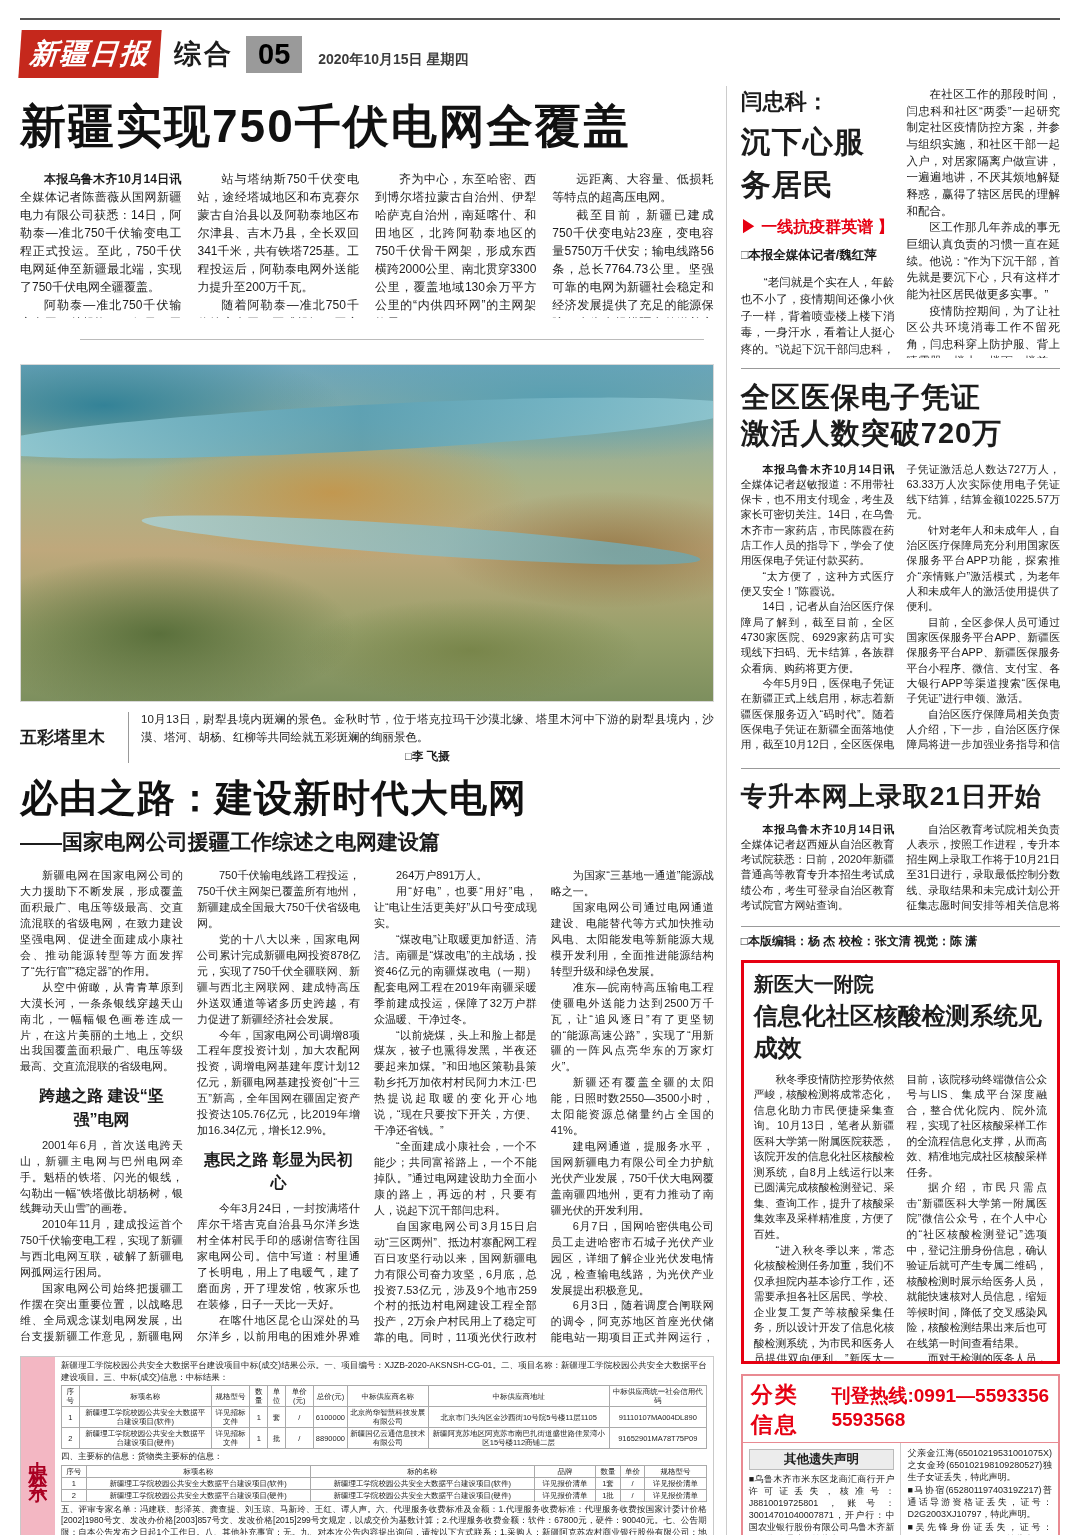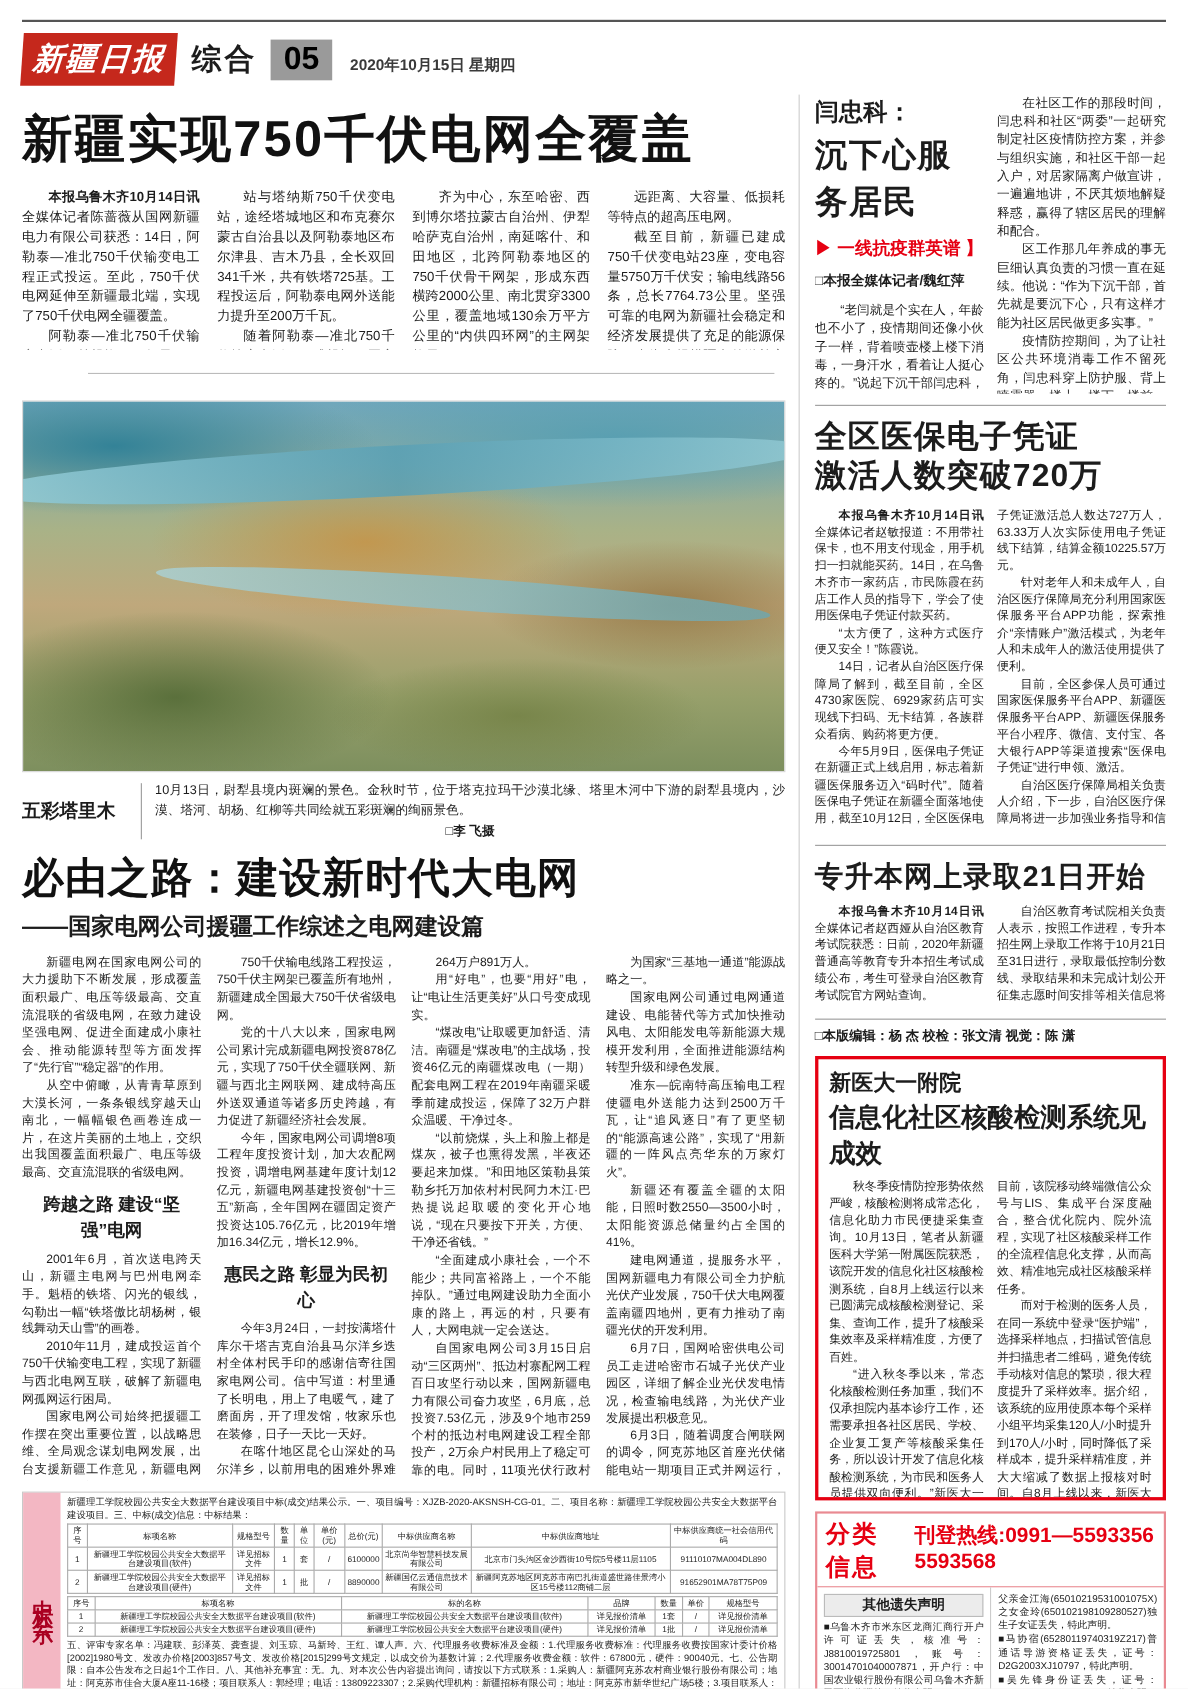--- a/index.html
+++ b/index.html
@@ -175,21 +175,21 @@
               <p>今年3月24日，一封按满塔什库尔干塔吉克自治县马尔洋乡迭村全体村民手印的感谢信寄往国家电网公司。信中写道：村里通了长明电，用上了电暖气，建了磨面房，开了理发馆，牧家乐也在装修，日子一天比一天好。</p>
               <p>在喀什地区昆仑山深处的马尔洋乡，以前用电的困难外界难以想象：小水电一到枯水期就无法使用，冬季每天有效日照时间只有2小时，光伏板基本用不上。</p>
             </div>
         </div>
         <div class="col">
           <div>
               <p>264万户891万人。</p>
               <p>用“好电”，也要“用好”电，让“电让生活更美好”从口号变成现实。</p>
               <p>“煤改电”让取暖更加舒适、清洁。南疆是“煤改电”的主战场，投资46亿元的南疆煤改电（一期）配套电网工程在2019年南疆采暖季前建成投运，保障了32万户群众温暖、干净过冬。</p>
               <p>“以前烧煤，头上和脸上都是煤灰，被子也熏得发黑，半夜还要起来加煤。”和田地区策勒县策勒乡托万加依村村民阿力木江·巴热提说起取暖的变化开心地说，“现在只要按下开关，方便、干净还省钱。”</p>
-              <p>“全面建成小康社会，一个不能少；共同富裕路上，一个不能掉队。”通过电网建设助力全面小康的路上，再远的村，只要有人，大网电就一定会送达。</p>
+              <p>“全面建成小康社会，一个不能少；共同富裕路上，一个不能掉队。”通过电网建设助力全面小康的路上，再远的村，只要有人，说起下沉干部闫忠科。</p>
               <p>自国家电网公司3月15日启动“三区两州”、抵边村寨配网工程百日攻坚行动以来，国网新疆电力有限公司奋力攻坚，6月底，总投资7.53亿元，涉及9个地市259个村的抵边村电网建设工程全部投产，2万余户村民用上了稳定可靠的电。同时，11项光伏行政村电网延伸，10个贫困县110个村的供电质量提升工程也全部完成建设任务，让各族群众都过上亮堂、红火的好日子。</p>
             </div>
 
         </div>
         <div class="col">
             <p>为国家“三基地一通道”能源战略之一。</p>
             <p>国家电网公司通过电网通道建设、电能替代等方式加快推动风电、太阳能发电等新能源大规模开发利用，全面推进能源结构转型升级和绿色发展。</p>
             <p>准东—皖南特高压输电工程使疆电外送能力达到2500万千瓦，让“追风逐日”有了更坚韧的“能源高速公路”，实现了“用新疆的一阵风点亮华东的万家灯火”。</p>
             <p>新疆还有覆盖全疆的太阳能，日照时数2550—3500小时，太阳能资源总储量约占全国的41%。</p>
             <p>建电网通道，提服务水平，国网新疆电力有限公司全力护航光伏产业发展，750千伏大电网覆盖南疆四地州，更有力推动了南疆光伏的开发利用。</p>
@@ -239,20 +239,21 @@
                   <td>1</td>
                   <td>批</td>
                   <td>/</td>
                   <td>8890000</td>
                   <td>新疆国亿云通信息技术有限公司</td>
                   <td>新疆阿克苏地区阿克苏市南巴扎街道盛世路佳景湾小区15号楼112商铺二层</td>
                   <td>91652901MA78T75P09</td>
                 </tr>
               </tbody>
           </table>
+          <p>四、主要标的信息：货物类主要标的信息：</p>
           <table>
             <thead>
                 <tr>
                   <th>序号</th>
                   <th>标项名称</th>
                   <th>标的名称</th>
                   <th>品牌</th>
                   <th>数量</th>
                   <th>单价</th>
                   <th>规格型号</th>
@@ -303,21 +304,21 @@
             <p>疫情防控期间，为了让社区公共环境消毒工作不留死角，闫忠科穿上防护服、背上喷雾器，楼上、楼下、楼前、楼后、小区院落、下水井一个也不漏，每次消毒完后，他全身衣服都被汗水湿透。</p>
           </div>
       </div>
 
       <hr>
 
       <div>
         <div class="med-title">全区医保电子凭证</div>
         <div class="med-title">激活人数突破720万</div>
         <div class="med-body body">
-          <p><b>本报乌鲁木齐10月14日讯</b><span> 全媒体记者赵敏报道：不用带社保卡，也不用支付现金，用手机扫一扫就能买药。14日，在乌鲁木齐市一家药店，市民陈霞在药店工作人员的指导下，学会了使用医保电子凭证付款买药。</span></p>
+          <p><b>本报乌鲁木齐10月14日讯</b><span> 全媒体记者赵敏报道：不用带社保卡，也不用支付现金，考生及家长可密切关注。14日，在乌鲁木齐市一家药店，市民陈霞在药店工作人员的指导下，学会了使用医保电子凭证付款买药。</span></p>
           <div>
               <p>“太方便了，这种方式医疗便又安全！”陈霞说。</p>
               <p>14日，记者从自治区医疗保障局了解到，截至目前，全区4730家医院、6929家药店可实现线下扫码、无卡结算，各族群众看病、购药将更方便。</p>
               <p>今年5月9日，医保电子凭证在新疆正式上线启用，标志着新疆医保服务迈入“码时代”。随着医保电子凭证在新疆全面落地使用，截至10月12日，全区医保电子凭证激活总人数达727万人，63.33万人次实际使用电子凭证线下结算，结算金额10225.57万元。</p>
               <p>针对老年人和未成年人，自治区医疗保障局充分利用国家医保服务平台APP功能，探索推介“亲情账户”激活模式，为老年人和未成年人的激活使用提供了便利。</p>
               <p>目前，全区参保人员可通过国家医保服务平台APP、新疆医保服务平台APP、新疆医保服务平台小程序、微信、支付宝、各大银行APP等渠道搜索“医保电子凭证”进行申领、激活。</p>
               <p>自治区医疗保障局相关负责人介绍，下一步，自治区医疗保障局将进一步加强业务指导和信息沟通，持续加大宣传推广力度，力争年内参保人员激活率再提升；同时，充分依托5G、大数据等信息技术，探索“互联网+医保”机制和模式，加快医保电子凭证移动支付中心建设，通过医保支付和个人自费支付相结合，进一步方便参保人支付使用，为人民群众提供更加便捷、高效、安全的医疗保障服务。</p>
             </div>
         </div>
       </div>
@@ -335,20 +336,21 @@
       </div>
 
       <div class="editor">□本版编辑：杨 杰  校检：张文清  视觉：陈 潇</div>
 
       <div class="natbox">
         <div class="nat-kicker">新医大一附院</div>
         <div class="nat-title">信息化社区核酸检测系统见成效</div>
         <div class="nat-body body">
             <p>秋冬季疫情防控形势依然严峻，核酸检测将成常态化，信息化助力市民便捷采集查询。10月13日，笔者从新疆医科大学第一附属医院获悉，该院开发的信息化社区核酸检测系统，自8月上线运行以来已圆满完成核酸检测登记、采集、查询工作，提升了核酸采集效率及采样精准度，方便了百姓。</p>
             <p>“进入秋冬季以来，常态化核酸检测任务加重，我们不仅承担院内基本诊疗工作，还需要承担各社区居民、学校、企业复工复产等核酸采集任务，所以设计开发了信息化核酸检测系统，为市民和医务人员提供双向便利。”新医大一附院信息管理科科长陆曲说。目前，该院移动终端微信公众号与LIS、集成平台深度融合，整合优化院内、院外流程，实现了社区核酸采样工作的全流程信息化支撑，从而高效、精准地完成社区核酸采样任务。</p>
+            <p>据介绍，市民只需点击“新疆医科大学第一附属医院”微信公众号，在个人中心的“社区核酸检测登记”选项中，登记注册身份信息，确认验证后就可产生专属二维码，核酸检测时展示给医务人员，就能快速核对人员信息，缩短等候时间，降低了交叉感染风险，核酸检测结果出来后也可在线第一时间查看结果。</p>
             <p>而对于检测的医务人员，在同一系统中登录“医护端”，选择采样地点，扫描试管信息并扫描患者二维码，避免传统手动核对信息的繁琐，很大程度提升了采样效率。据介绍，该系统的应用使原本每个采样小组平均采集120人/小时提升到170人/小时，同时降低了采样成本，提升采样精准度，并大大缩减了数据上报核对时间。自8月上线以来，新医大一附院借助系统完成了社区、学校、企业、事业单位等多次核酸采样任务，采集人数近10万人。</p>
           </div>
       </div>
 
       <div class="classified">
         <div class="cl-head">
           <span class="cl-label">分类信息</span>
           <span class="cl-hot">刊登热线:0991—5593356 5593568</span>
         </div>
         <div class="cl-cols">

